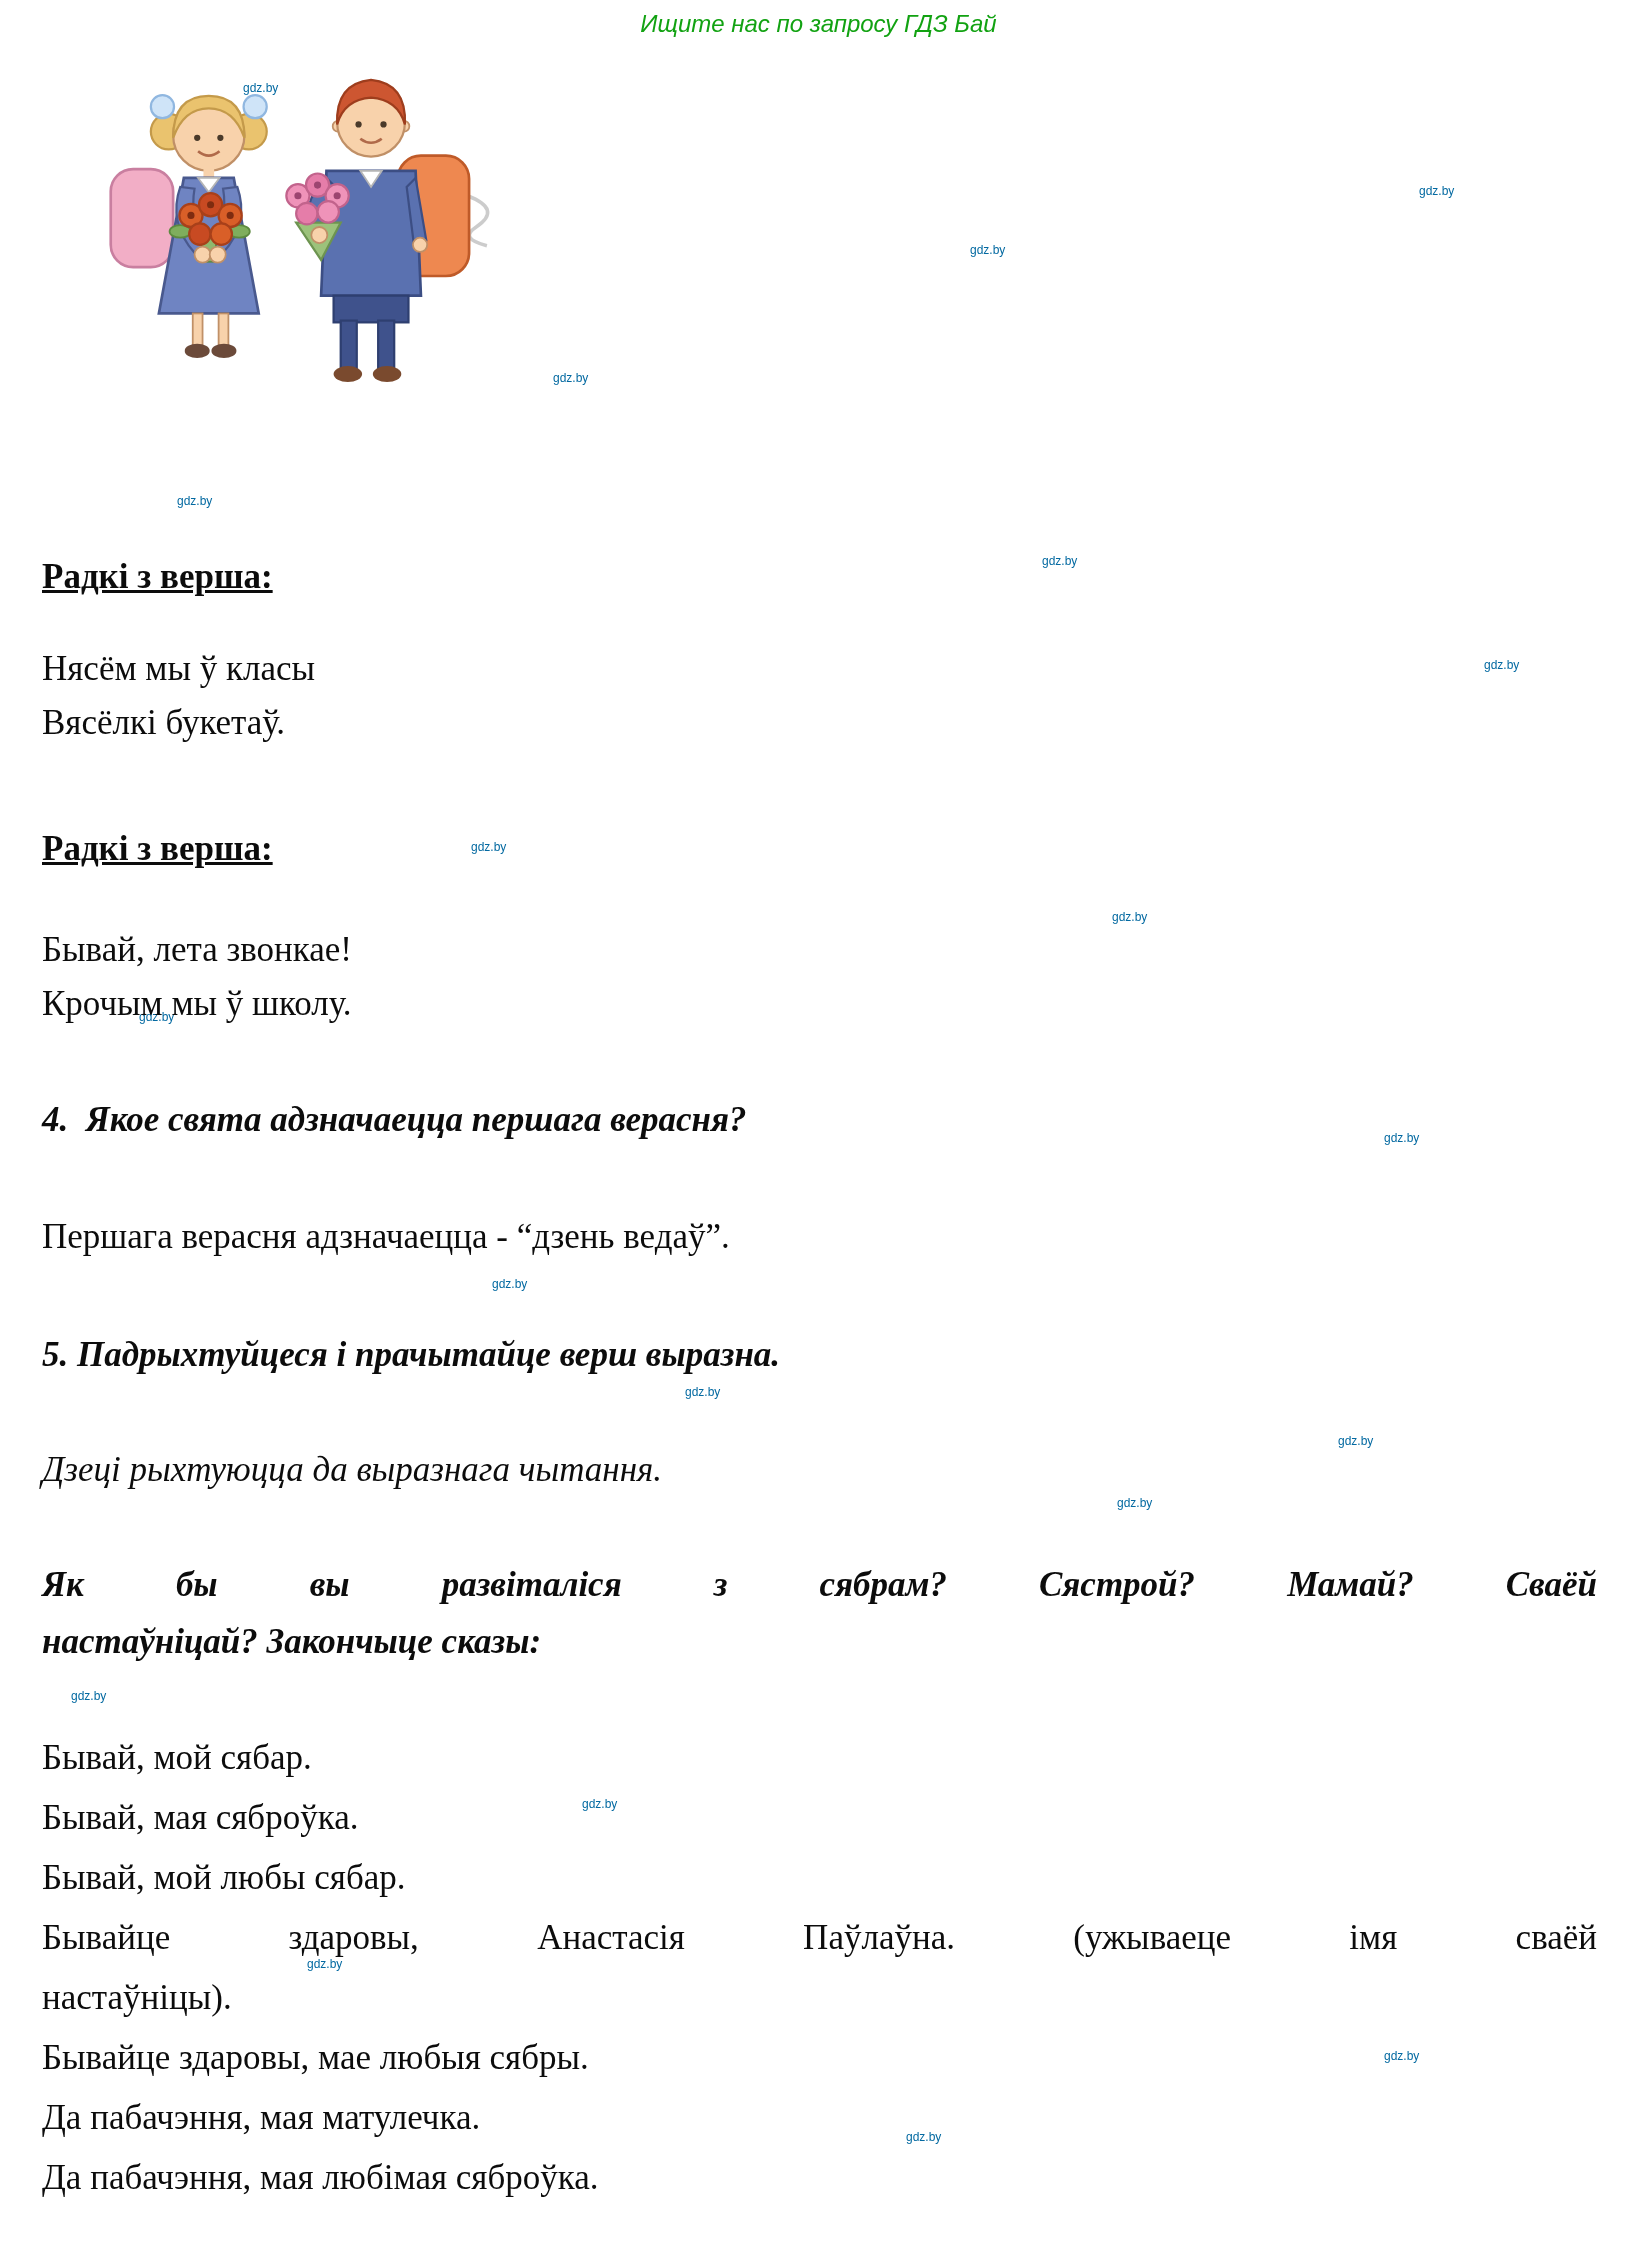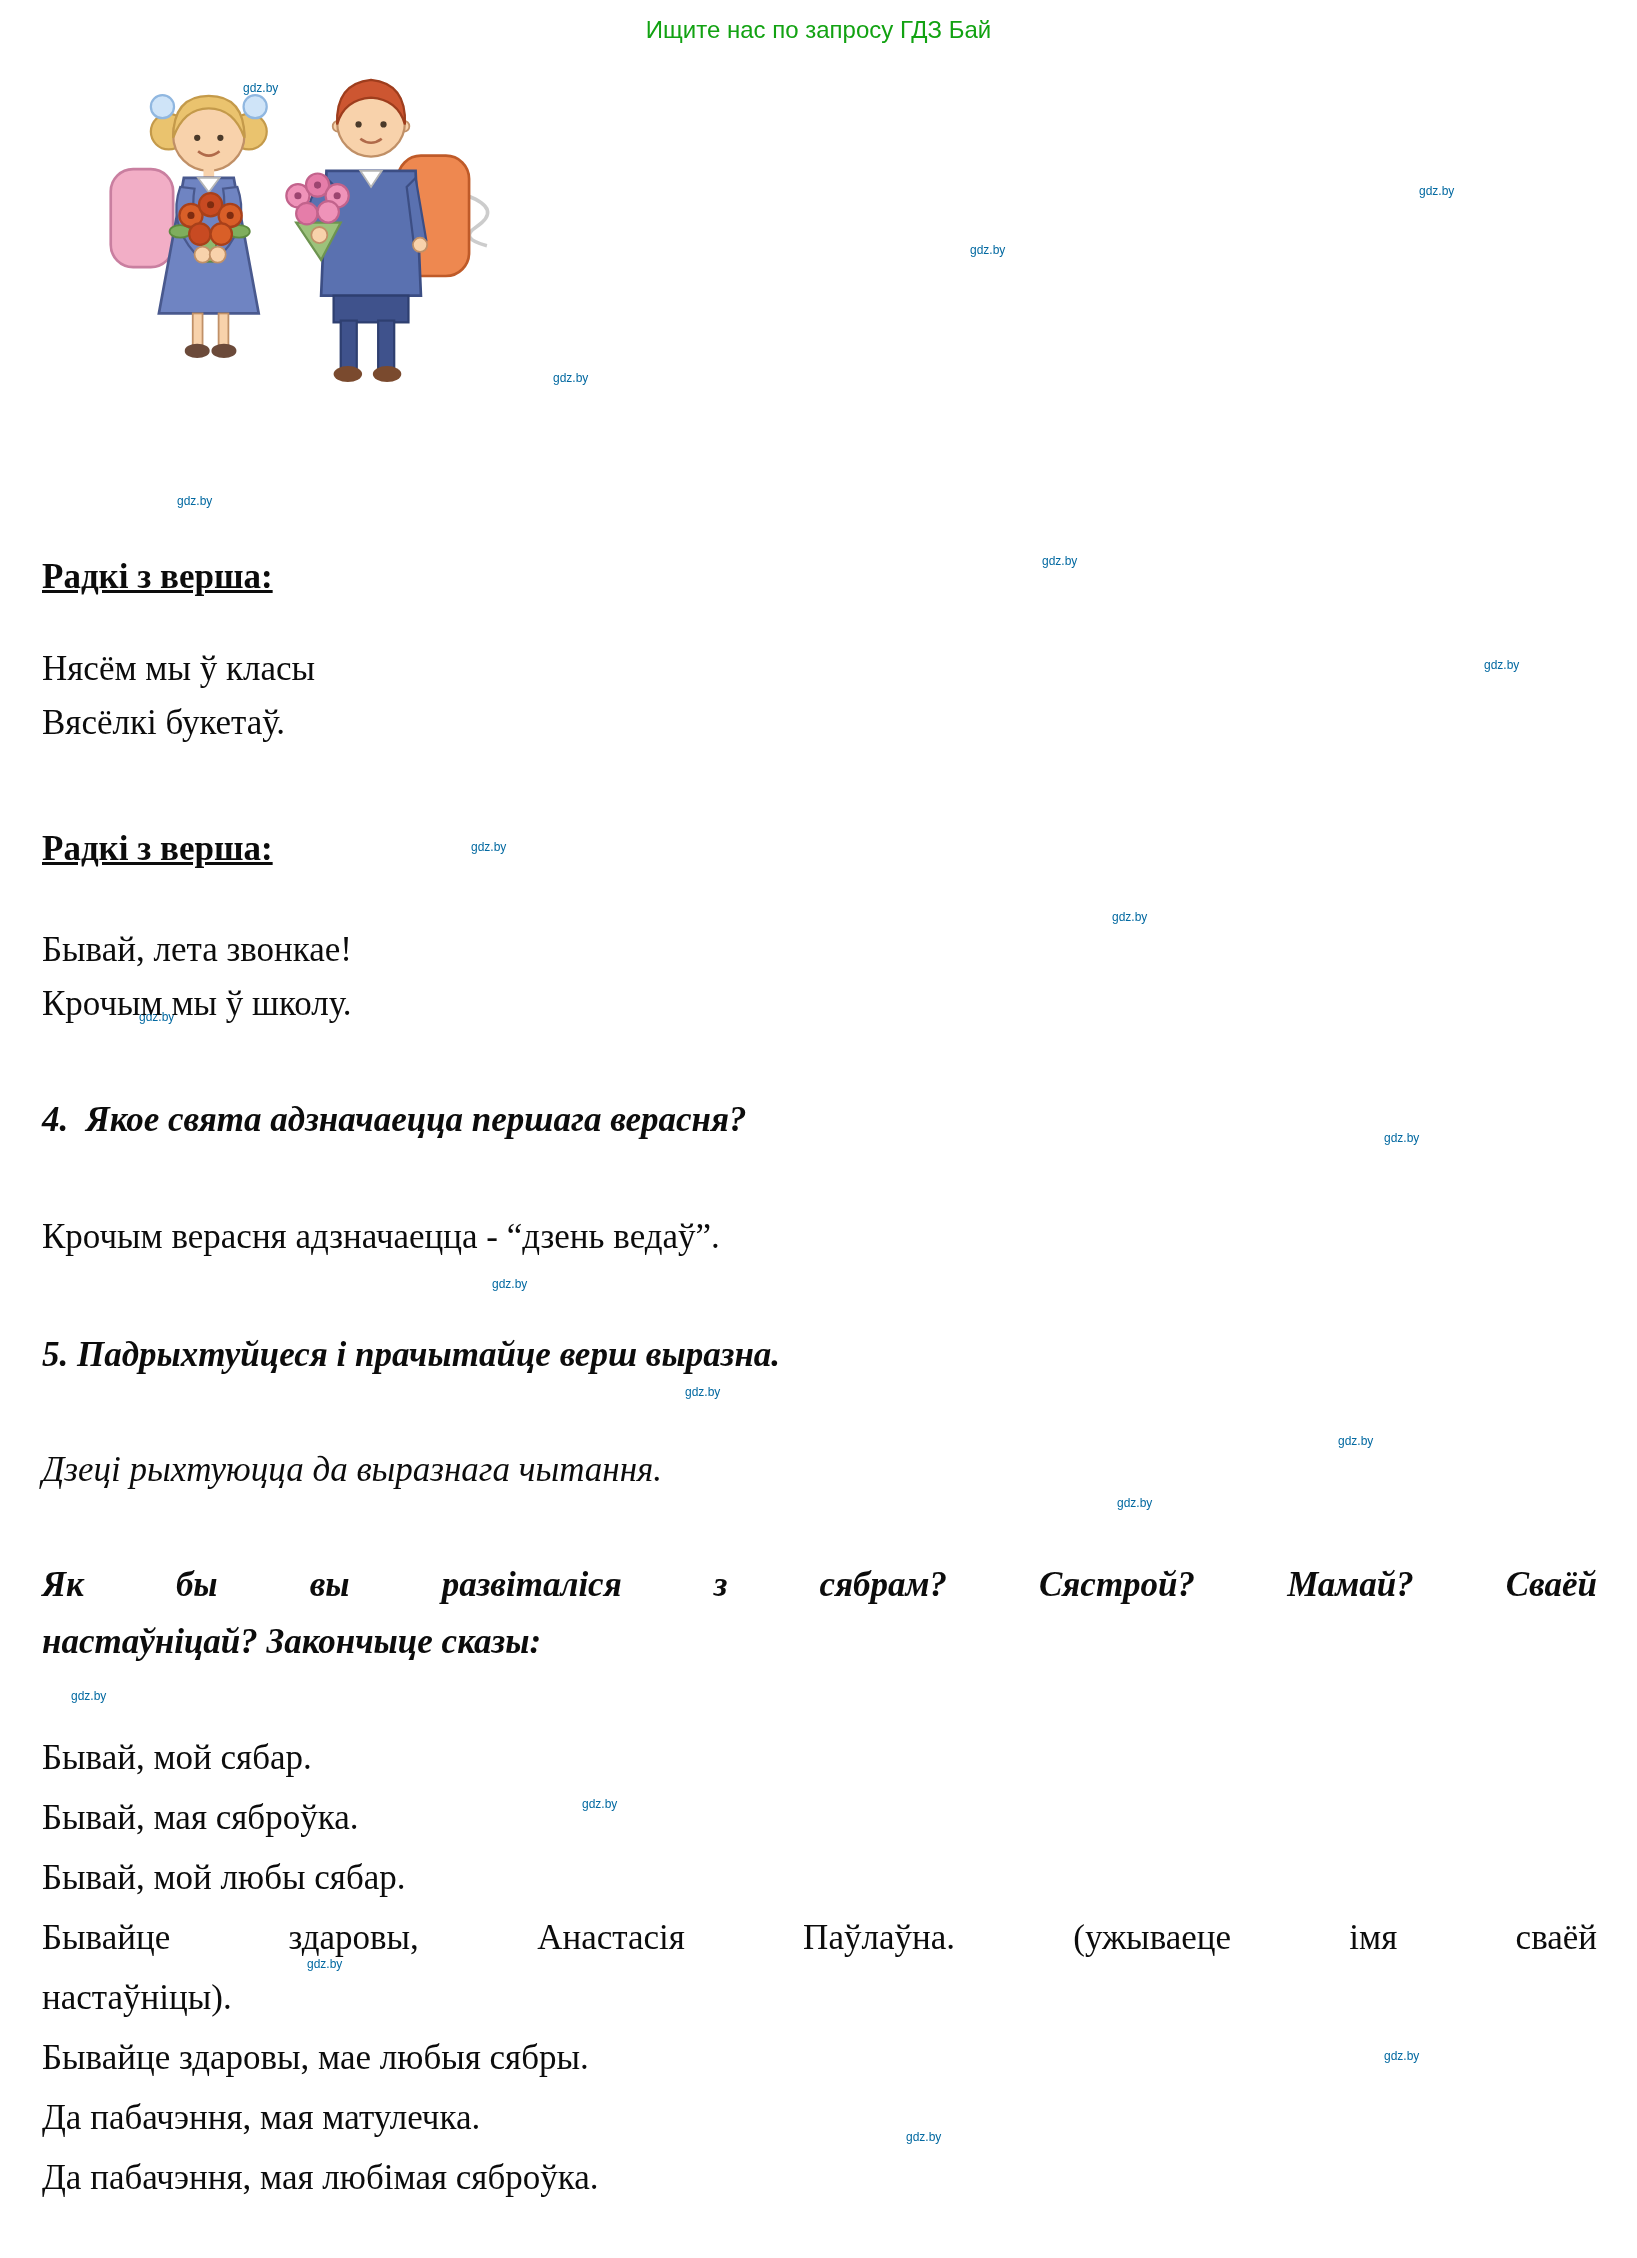--- a/index.html
+++ b/index.html
@@ -57,21 +57,21 @@
     position:absolute;
     left:84px; top:51px;
     width:476px; height:401px;
   }
 </style>
 </head>
 <body>
 
 <div class="page">
 
-  <div class="promo" style="top:16px;">Ищите нас по запросу ГДЗ Бай</div>
+  <div class="promo" style="top:10px;font-style:italic;">Ищите нас по запросу ГДЗ Бай</div>
 
   <svg class="illustration" viewBox="0 0 534 445" aria-hidden="true">
 
     <g>
       <rect x="30" y="130" width="70" height="110" rx="25" fill="#f2aec6" stroke="#c97fa0" stroke-width="3"></rect>
       <circle cx="95" cy="88" r="20" fill="#eac36e" stroke="#c49a4a" stroke-width="2.5"></circle>
       <circle cx="185" cy="88" r="20" fill="#eac36e" stroke="#c49a4a" stroke-width="2.5"></circle>
       <circle cx="88" cy="60" r="13" fill="#cfe4f8" stroke="#90b7e0" stroke-width="2.5"></circle>
       <circle cx="192" cy="60" r="13" fill="#cfe4f8" stroke="#90b7e0" stroke-width="2.5"></circle>
       <circle cx="140" cy="92" r="40" fill="#f8d2ab" stroke="#c09067" stroke-width="2.5"></circle>
@@ -167,21 +167,21 @@
     <div>Вясёлкі букетаў.</div>
   </div>
 
   <div class="block doc-text doc-heading" style="top:798px;">Радкі з верша:</div>
   <div class="block doc-text" style="top:899px;">
     <div>Бывай, лета звонкае!</div>
     <div>Крочым мы ў школу.</div>
   </div>
 
   <div class="block doc-text bold-italic" style="top:1069px;">4.&nbsp; Якое свята адзначаецца першага верасня?</div>
-  <div class="block doc-text" style="top:1186px;">Крочым верасня адзначаецца - “дзень ведаў”.</div>
+  <div class="block doc-text" style="top:1186px;">Першага верасня адзначаецца - “дзень ведаў”.</div>
 
   <div class="block doc-text bold-italic" style="top:1304px;">5. Падрыхтуйцеся і прачытайце верш выразна.</div>
   <div class="block doc-text italic" style="top:1419px;">Дзеці рыхтуюцца да выразнага чытання.</div>
 
   <div class="block doc-text bold-italic prompt" style="top:1532px;">
     <div class="stretch">Як бы вы развіталіся з сябрам? Сястрой? Мамай? Сваёй</div>
     <div>настаўніцай? Закончыце сказы:</div>
   </div>
 
   <div class="block doc-text farewell" style="top:1704px;">

